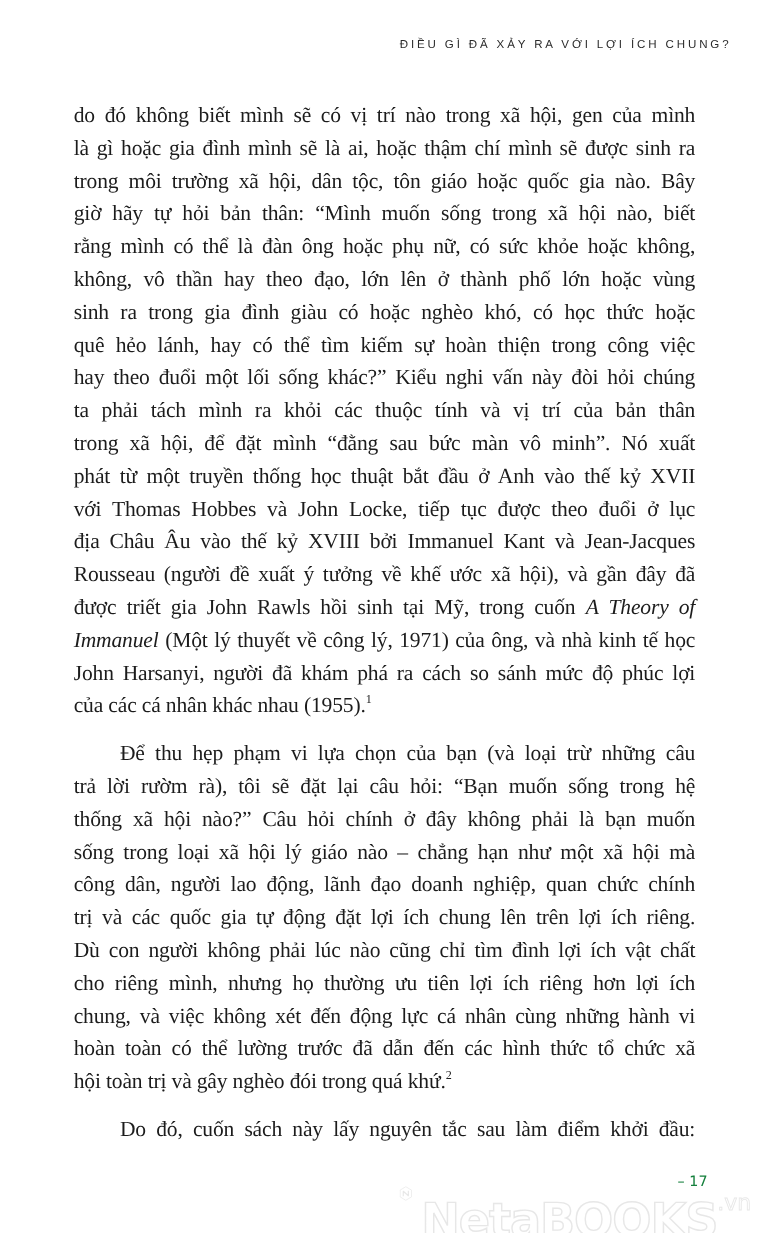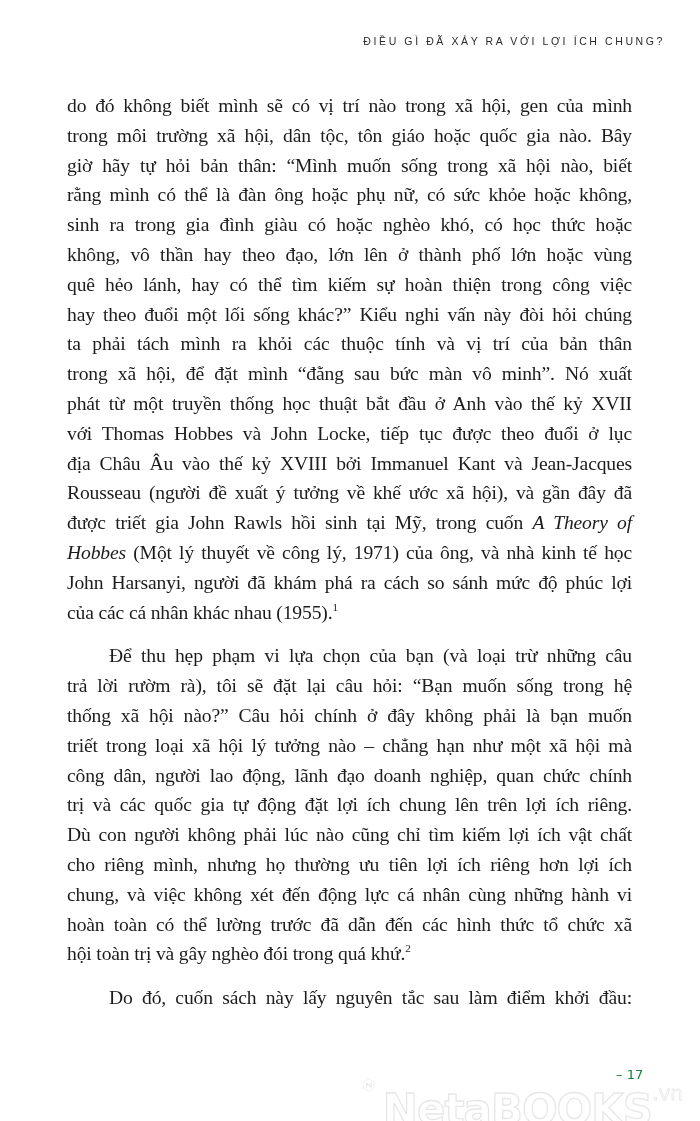--- a/index.html
+++ b/index.html
@@ -50,49 +50,50 @@
 </style>
 </head>
 <body>
 
 <div class="running-head">ĐIỀU GÌ ĐÃ XẢY RA VỚI LỢI ÍCH CHUNG?</div>
 
 <div class="body-text">
 
   <div>
     <span class="line">do đó không biết mình sẽ có vị trí nào trong xã hội, gen của mình</span>
+    <span class="line">là gì hoặc gia đình mình sẽ là ai, hoặc thậm chí mình sẽ được sinh ra</span>
     <span class="line">trong môi trường xã hội, dân tộc, tôn giáo hoặc quốc gia nào. Bây</span>
     <span class="line">giờ hãy tự hỏi bản thân: “Mình muốn sống trong xã hội nào, biết</span>
     <span class="line">rằng mình có thể là đàn ông hoặc phụ nữ, có sức khỏe hoặc không,</span>
+    <span class="line">không, vô thần hay theo đạo, lớn lên ở thành phố lớn hoặc vùng</span>
     <span class="line">sinh ra trong gia đình giàu có hoặc nghèo khó, có học thức hoặc</span>
-    <span class="line">không, vô thần hay theo đạo, lớn lên ở thành phố lớn hoặc vùng</span>
     <span class="line">quê hẻo lánh, hay có thể tìm kiếm sự hoàn thiện trong công việc</span>
     <span class="line">hay theo đuổi một lối sống khác?” Kiểu nghi vấn này đòi hỏi chúng</span>
     <span class="line">ta phải tách mình ra khỏi các thuộc tính và vị trí của bản thân</span>
     <span class="line">trong xã hội, để đặt mình “đằng sau bức màn vô minh”. Nó xuất</span>
     <span class="line">phát từ một truyền thống học thuật bắt đầu ở Anh vào thế kỷ XVII</span>
     <span class="line">với Thomas Hobbes và John Locke, tiếp tục được theo đuổi ở lục</span>
     <span class="line">địa Châu Âu vào thế kỷ XVIII bởi Immanuel Kant và Jean-Jacques</span>
     <span class="line">Rousseau (người đề xuất ý tưởng về khế ước xã hội), và gần đây đã</span>
     <span class="line"><span>được triết gia John Rawls hồi sinh tại Mỹ, trong cuốn </span><em>A Theory of</em></span>
-    <span class="line"><em>Hobbes</em><span> (Một lý thuyết về công lý, 1971) của ông, và nhà kinh tế học</span></span>
+    <span class="line"><em>Immanuel</em><span> (Một lý thuyết về công lý, 1971) của ông, và nhà kinh tế học</span></span>
     <span class="line">John Harsanyi, người đã khám phá ra cách so sánh mức độ phúc lợi</span>
     <span class="line last"><span>của các cá nhân khác nhau (1955).</span><sup>1</sup></span>
   </div>
 
   <div class="para-gap"></div>
 
   <div>
     <span class="line indent">Để thu hẹp phạm vi lựa chọn của bạn (và loại trừ những câu</span>
     <span class="line">trả lời rườm rà), tôi sẽ đặt lại câu hỏi: “Bạn muốn sống trong hệ</span>
     <span class="line">thống xã hội nào?” Câu hỏi chính ở đây không phải là bạn muốn</span>
-    <span class="line">triết trong loại xã hội lý tưởng nào – chẳng hạn như một xã hội mà</span>
+    <span class="line">sống trong loại xã hội lý giáo nào – chẳng hạn như một xã hội mà</span>
     <span class="line">công dân, người lao động, lãnh đạo doanh nghiệp, quan chức chính</span>
     <span class="line">trị và các quốc gia tự động đặt lợi ích chung lên trên lợi ích riêng.</span>
-    <span class="line">Dù con người không phải lúc nào cũng chỉ tìm kiếm lợi ích vật chất</span>
+    <span class="line">Dù con người không phải lúc nào cũng chỉ tìm đình lợi ích vật chất</span>
     <span class="line">cho riêng mình, nhưng họ thường ưu tiên lợi ích riêng hơn lợi ích</span>
     <span class="line">chung, và việc không xét đến động lực cá nhân cùng những hành vi</span>
     <span class="line">hoàn toàn có thể lường trước đã dẫn đến các hình thức tổ chức xã</span>
     <span class="line last"><span>hội toàn trị và gây nghèo đói trong quá khứ.</span><sup>2</sup></span>
   </div>
 
   <div class="para-gap"></div>
 
   <div>
     <span class="line indent">Do đó, cuốn sách này lấy nguyên tắc sau làm điểm khởi đầu:</span>

